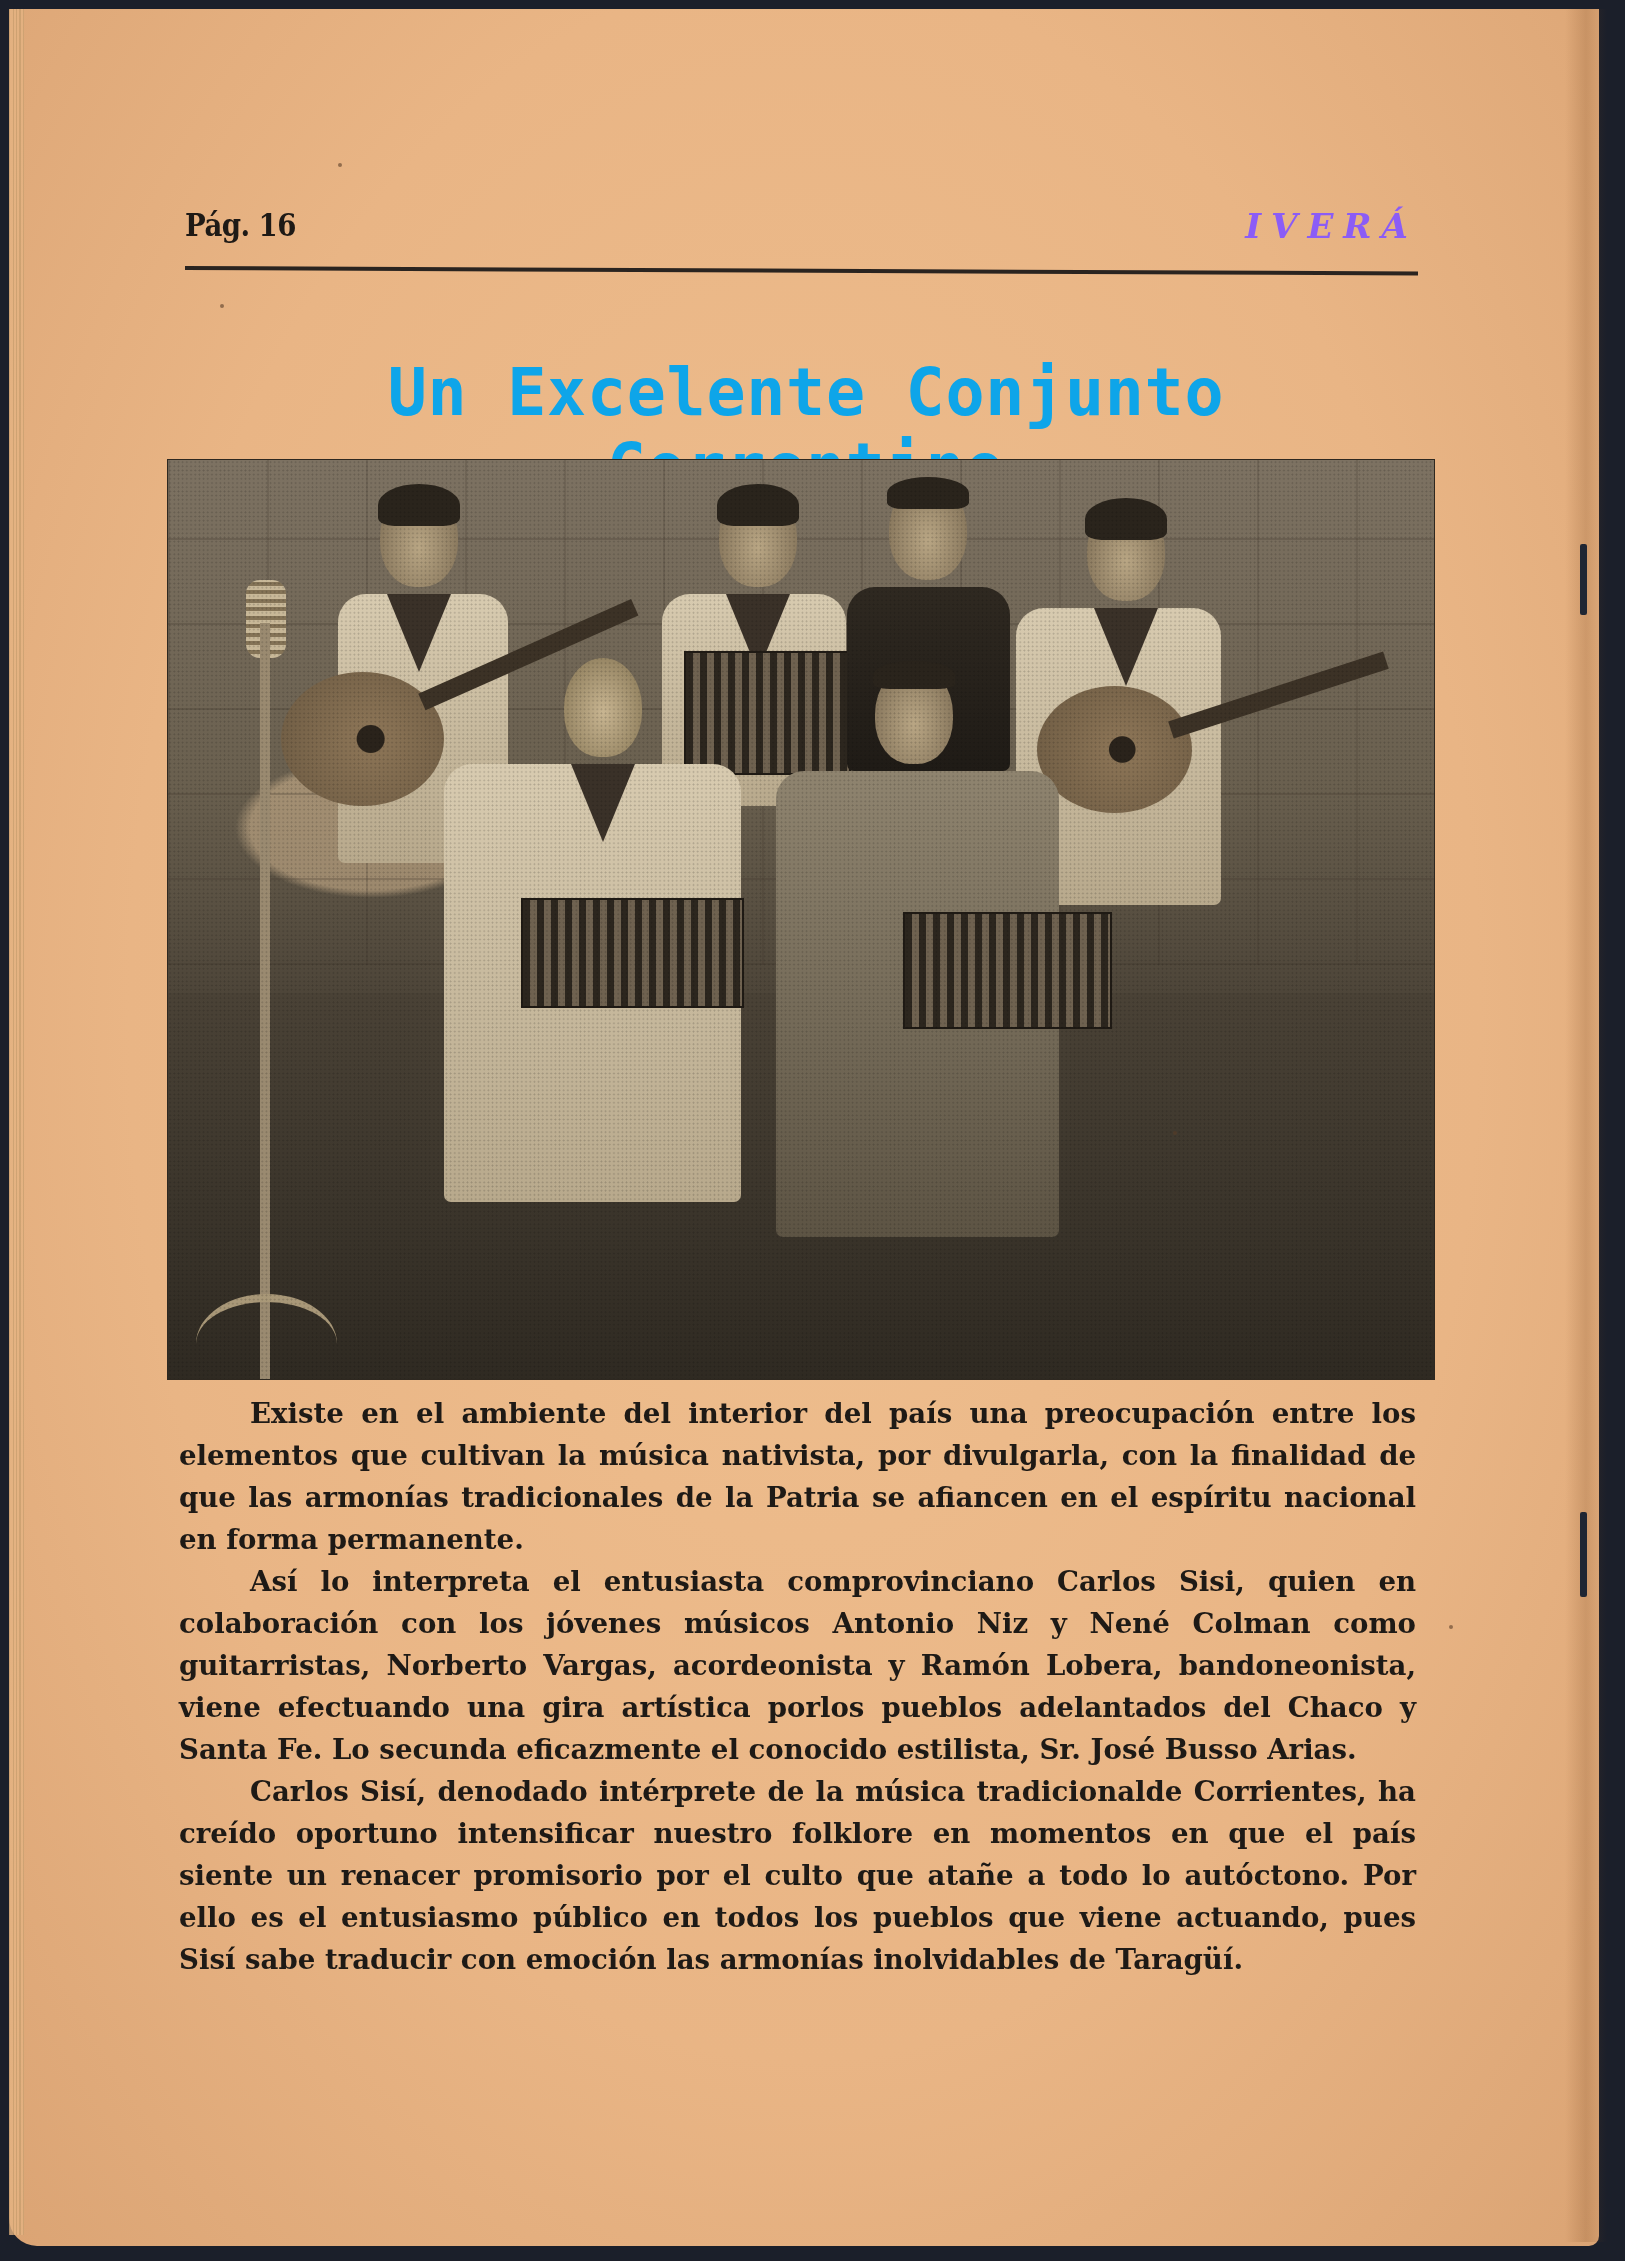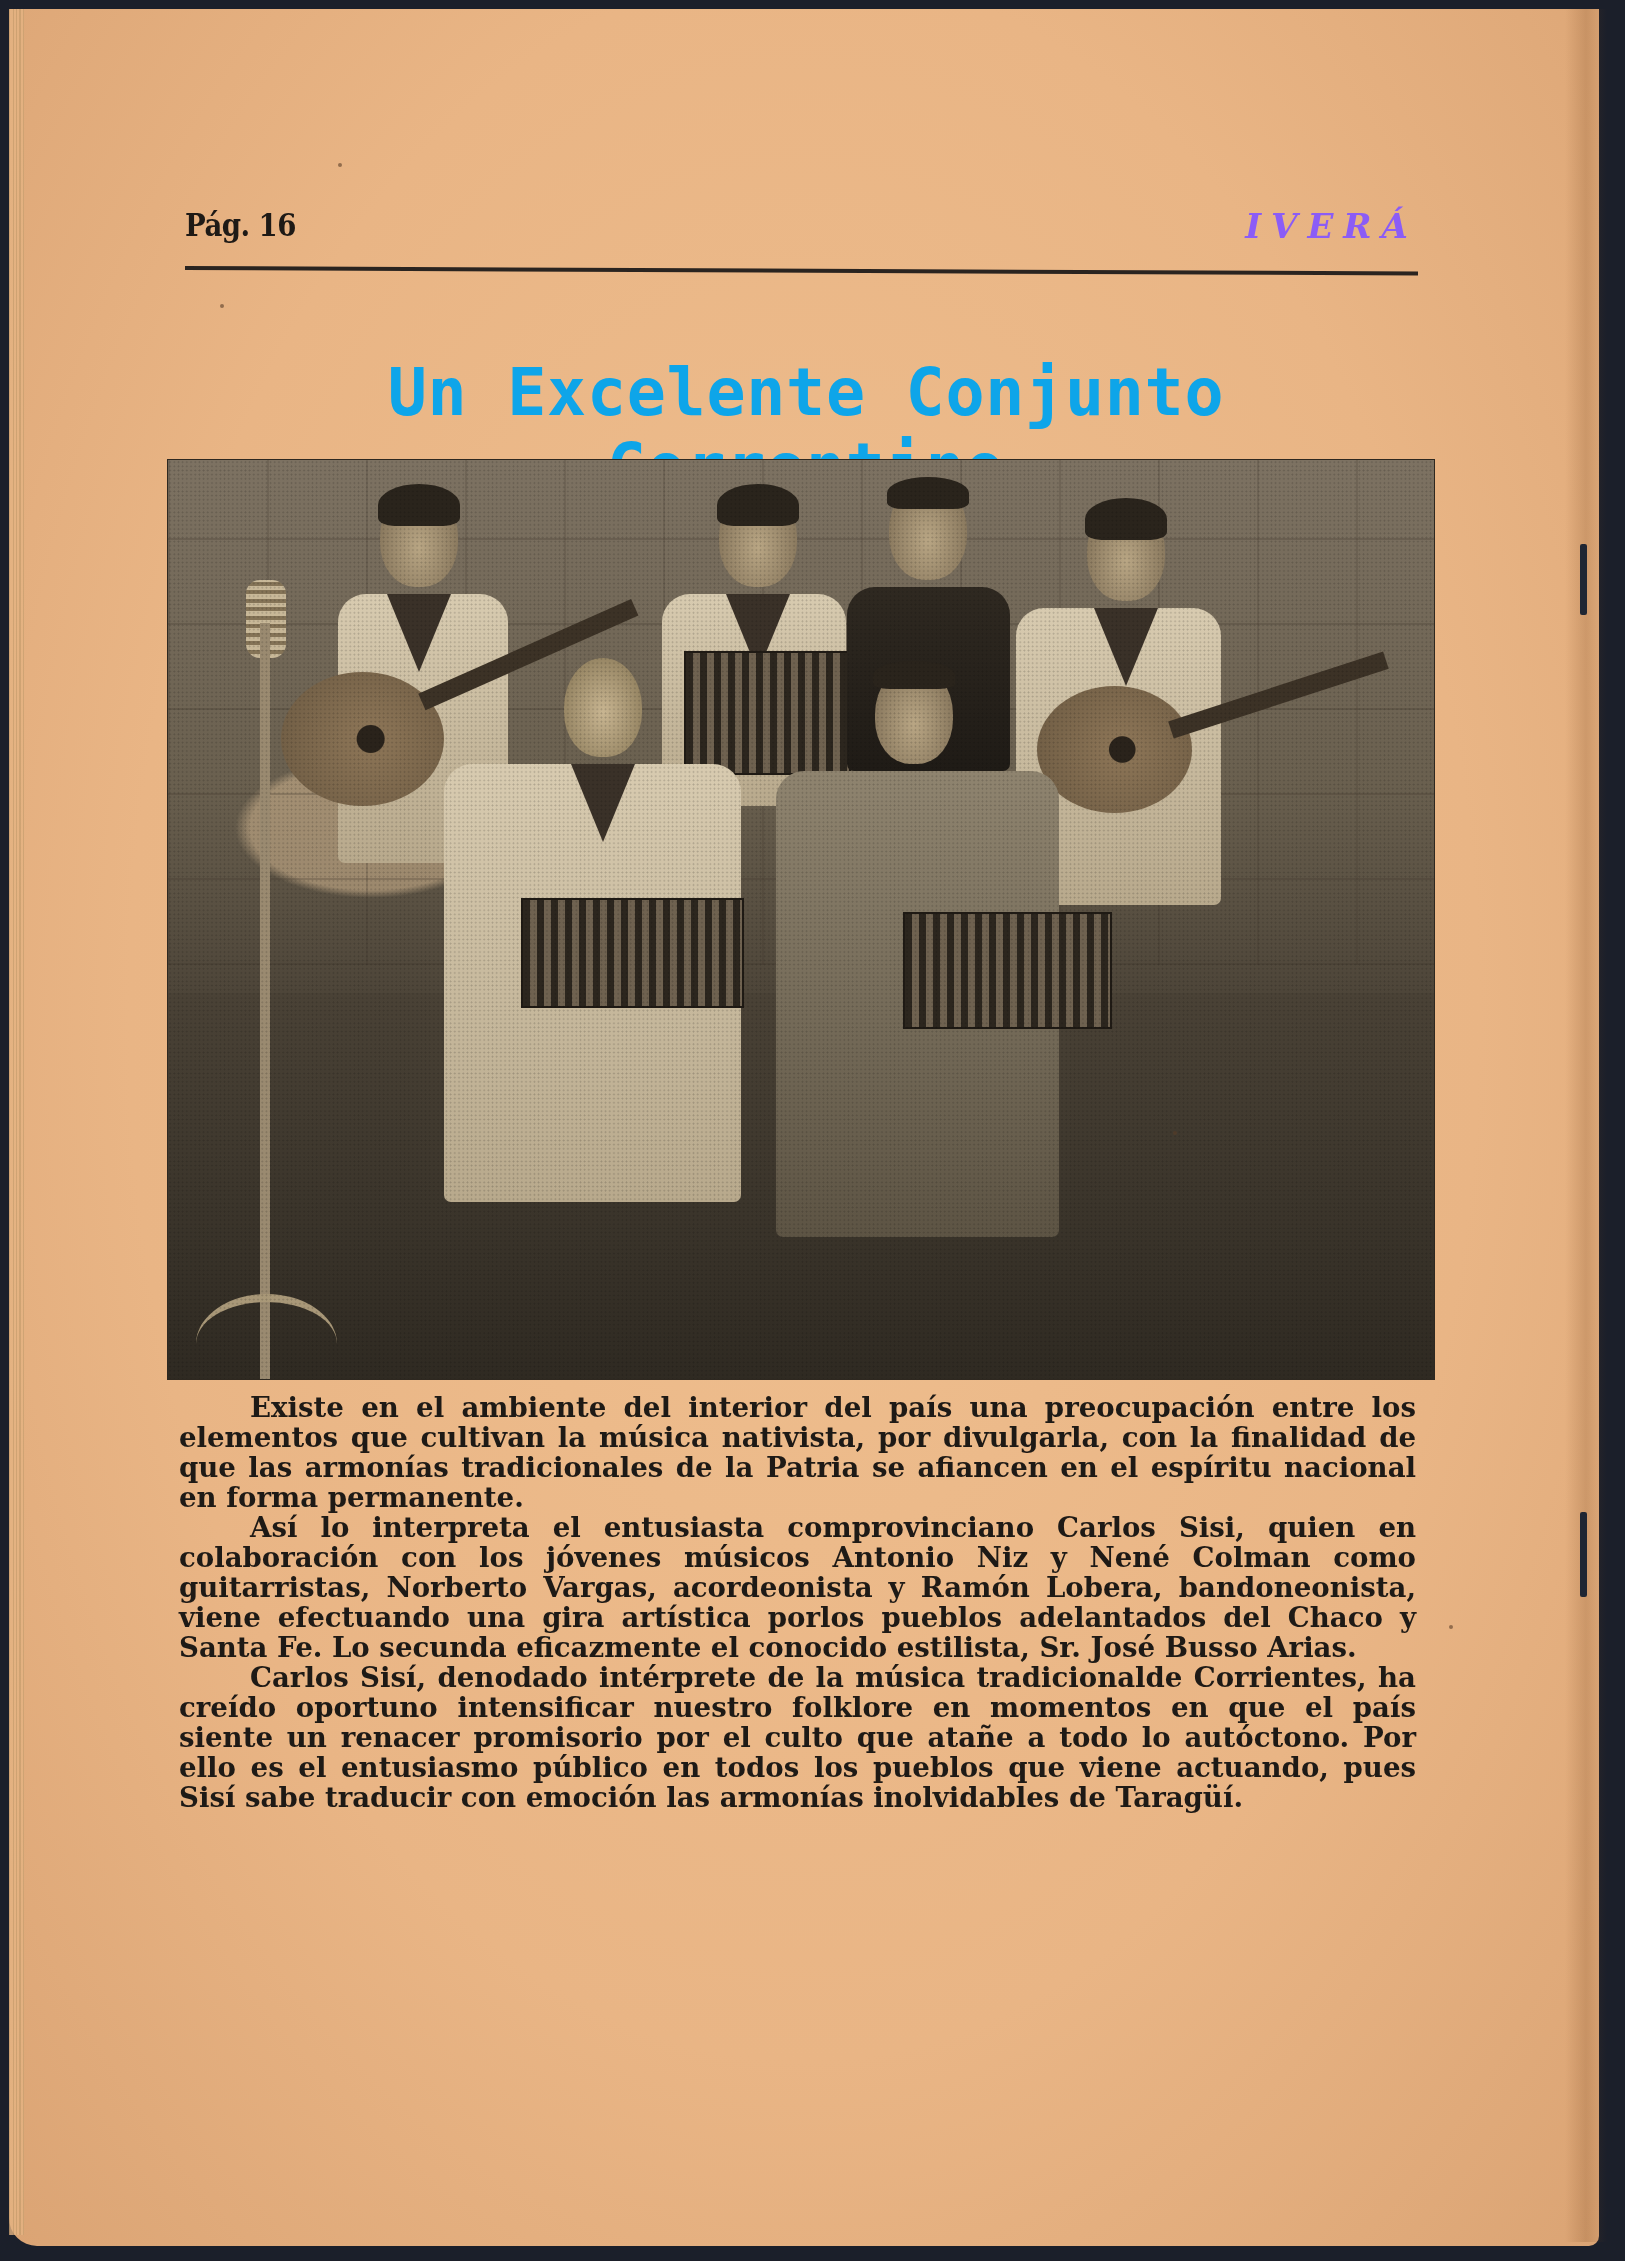--- a/index.html
+++ b/index.html
@@ -112,21 +112,21 @@
   }
   .halftone {
     position: absolute; inset: 0;
     background-image: radial-gradient(rgba(0,0,0,.18) 0.7px, transparent 1.1px);
     background-size: 4.2px 4.2px; mix-blend-mode: multiply; pointer-events: none;
   }
 
   .article {
     position: absolute; left: 179px; top: 1393px; width: 1237px;
     font-family: "DejaVu Serif", serif; font-weight: bold; font-size: 27.6px;
-    line-height: 30px; color: #1e1a16; text-align: justify;
+    line-height: 42px; color: #1e1a16; text-align: justify;
   }
   .article p { margin: 0; text-indent: 71px; }
   .article p:first-child { text-indent: 71px; }
   .speck {
     position: absolute; width: 4.2px; height: 4.2px; border-radius: 50%; background: #5a3e28; opacity: .6;
   }
 </style>
 </head>
 <body>
 

